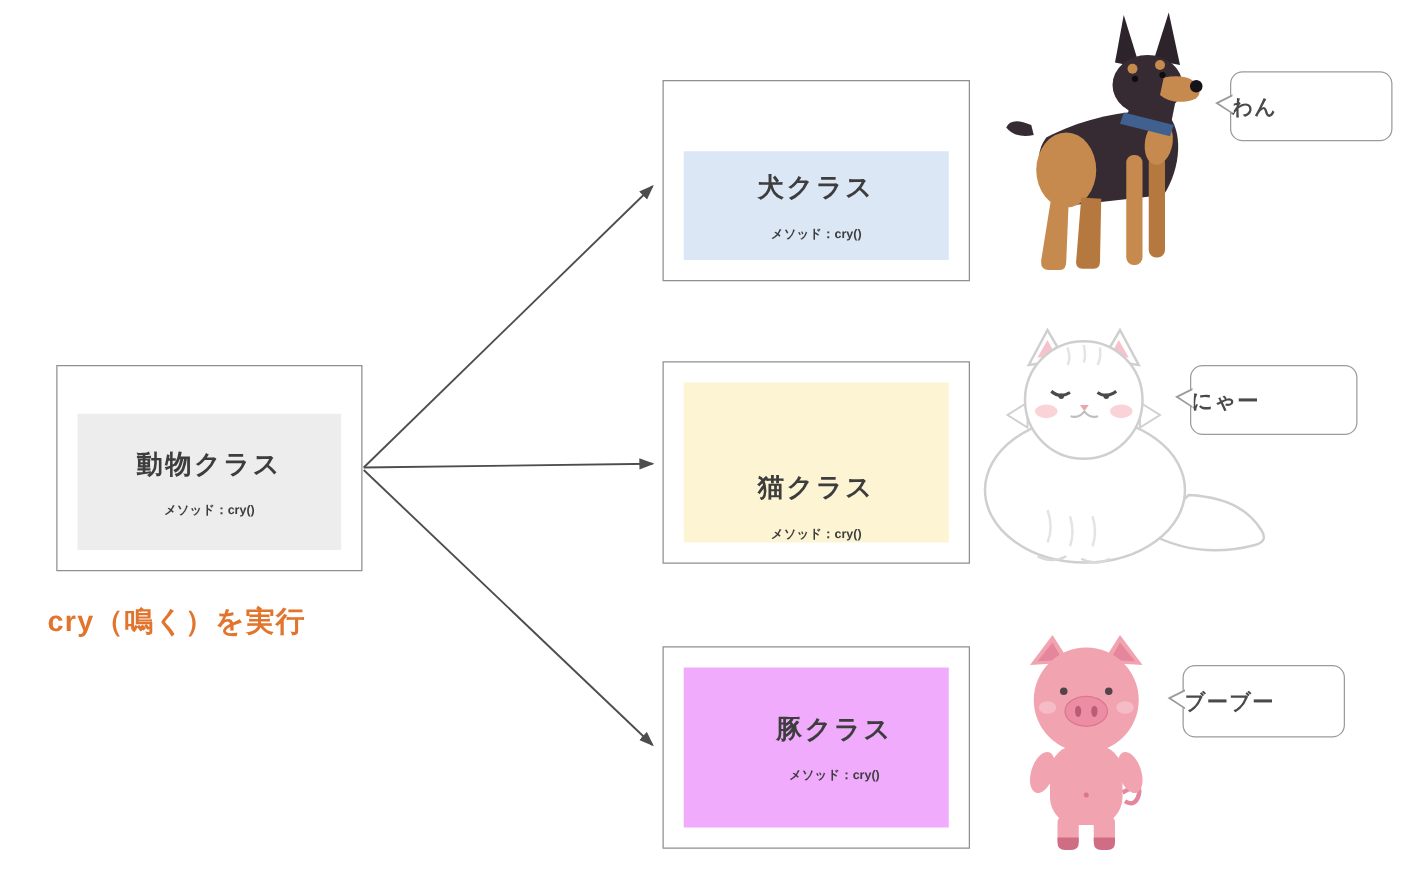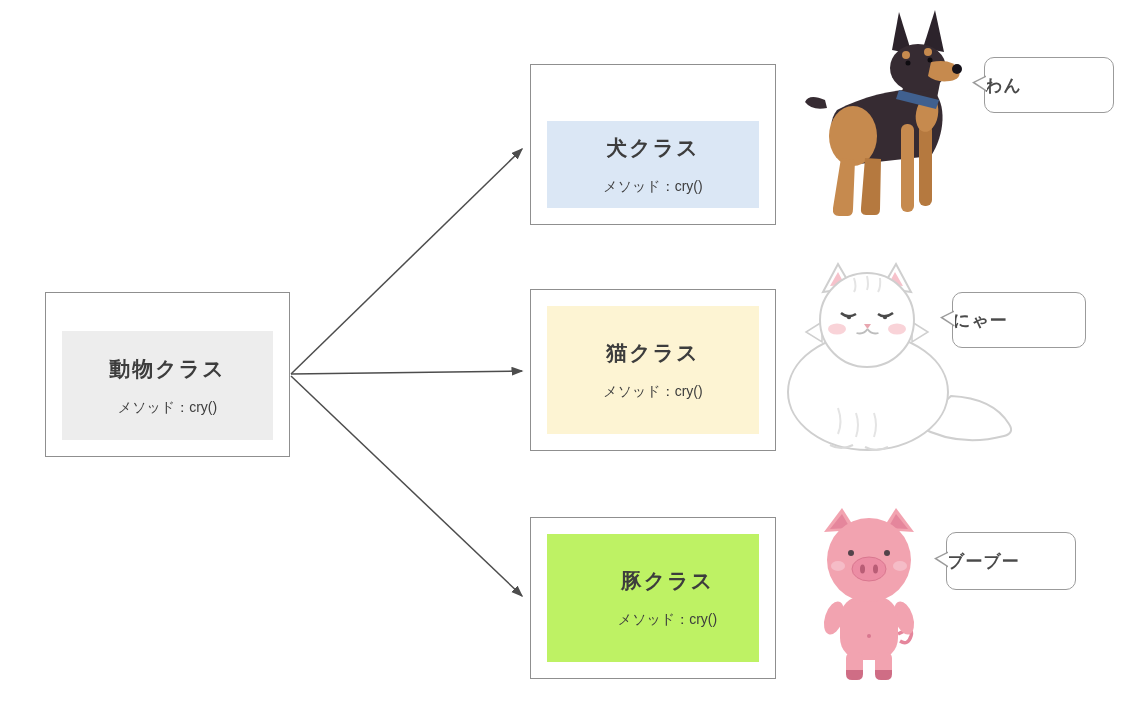--- a/index.html
+++ b/index.html
@@ -7,21 +7,21 @@
   body{font-family:"Liberation Sans","DejaVu Sans",sans-serif}
   .canvas{position:relative;width:1137px;height:701px;background:#ffffff;overflow:hidden}
 
   .arrows{position:absolute;left:0;top:0;width:100%;height:100%;pointer-events:none}
   .arrow-line{stroke:#4d4d4d;stroke-width:1.5;fill:none}
 
   .class-box{position:absolute;background:#ffffff;border:1px solid #8f8f8f}
   .class-inner{position:absolute;left:16px;top:16px;right:16px;bottom:16px;
     display:flex;flex-direction:column;align-items:center;justify-content:center;gap:16px}
   .class-title{font-size:21px;font-weight:bold;color:#3d3d3d;letter-spacing:2px}
-  .class-method{font-size:14px;font-weight:normal;color:#3d3d3d}
+  .class-method{font-size:10px;font-weight:bold;color:#3d3d3d}
 
   .parent-box{left:45px;top:292px;width:245px;height:165px}
   .box-dog{left:530px;top:64px;width:246px;height:161px}
   .box-cat{left:530px;top:289px;width:246px;height:162px}
   .box-pig{left:530px;top:517px;width:246px;height:162px}
 
   .caption{position:absolute;left:38px;top:482px;font-size:23px;font-weight:bold;letter-spacing:1px}
 
   .illus{position:absolute}
   .illus-dog{left:795px;top:8px;width:172px;height:226px}
@@ -55,37 +55,38 @@
     <line class="arrow-line" x1="291" y1="376" x2="522" y2="596" marker-end="url(#ah)"></line>
   </svg>
 
   <div class="class-box parent-box">
     <div class="class-inner" style="background-color: rgb(237, 237, 237); margin-top: 22px;">
       <div class="class-title">動物クラス</div>
       <div class="class-method">メソッド：cry()</div>
     </div>
   </div>
 
+  <div class="caption" style="color: rgb(226, 117, 46);">cry（鳴く）を実行</div>
 
   <div class="class-box box-dog">
     <div class="class-inner" style="background-color: rgb(219, 231, 245); margin-top: 40px;">
       <div class="class-title">犬クラス</div>
       <div class="class-method">メソッド：cry()</div>
     </div>
   </div>
 
   <div class="class-box box-cat">
-    <div class="class-inner" style="background-color: rgb(253, 244, 211);">
+    <div class="class-inner" style="background-color: rgb(253, 244, 211); justify-content: flex-end;">
       <div class="class-title">猫クラス</div>
       <div class="class-method">メソッド：cry()</div>
     </div>
   </div>
 
   <div class="class-box box-pig">
-    <div class="class-inner" style="background-color: #bef264; padding-left: 29px;">
+    <div class="class-inner" style="background-color: #f0abfc; padding-left: 29px;">
       <div class="class-title">豚クラス</div>
       <div class="class-method">メソッド：cry()</div>
     </div>
   </div>
 
   <svg class="illus illus-dog" viewBox="0 0 172 226">
     <g>
       <path d="M30,92 q-16,-7 -20,2 q7,9 22,6 Z" fill="#362b32"></path>
     </g>
     <g>

